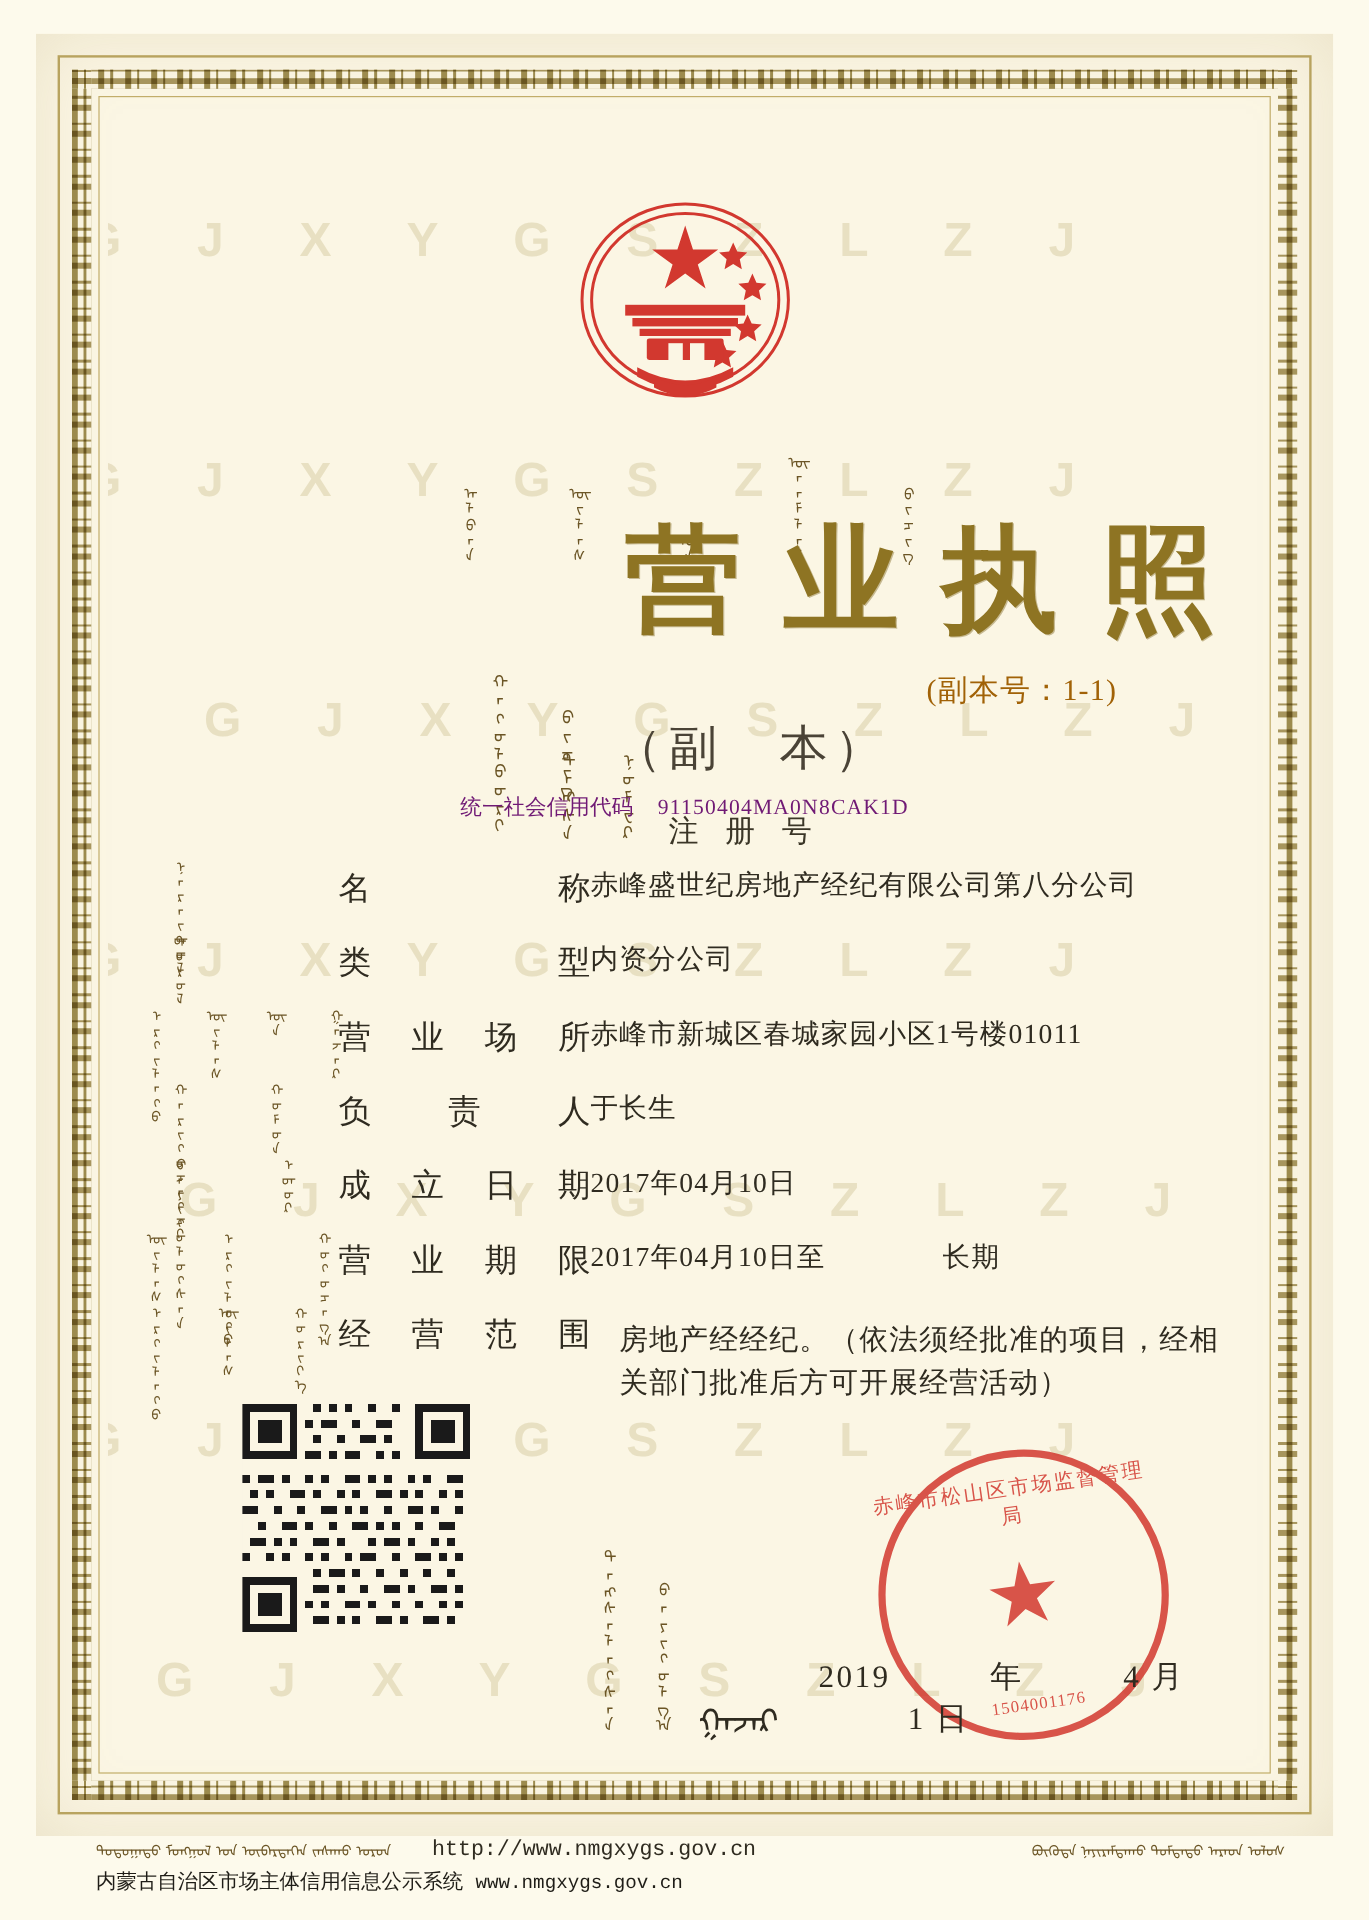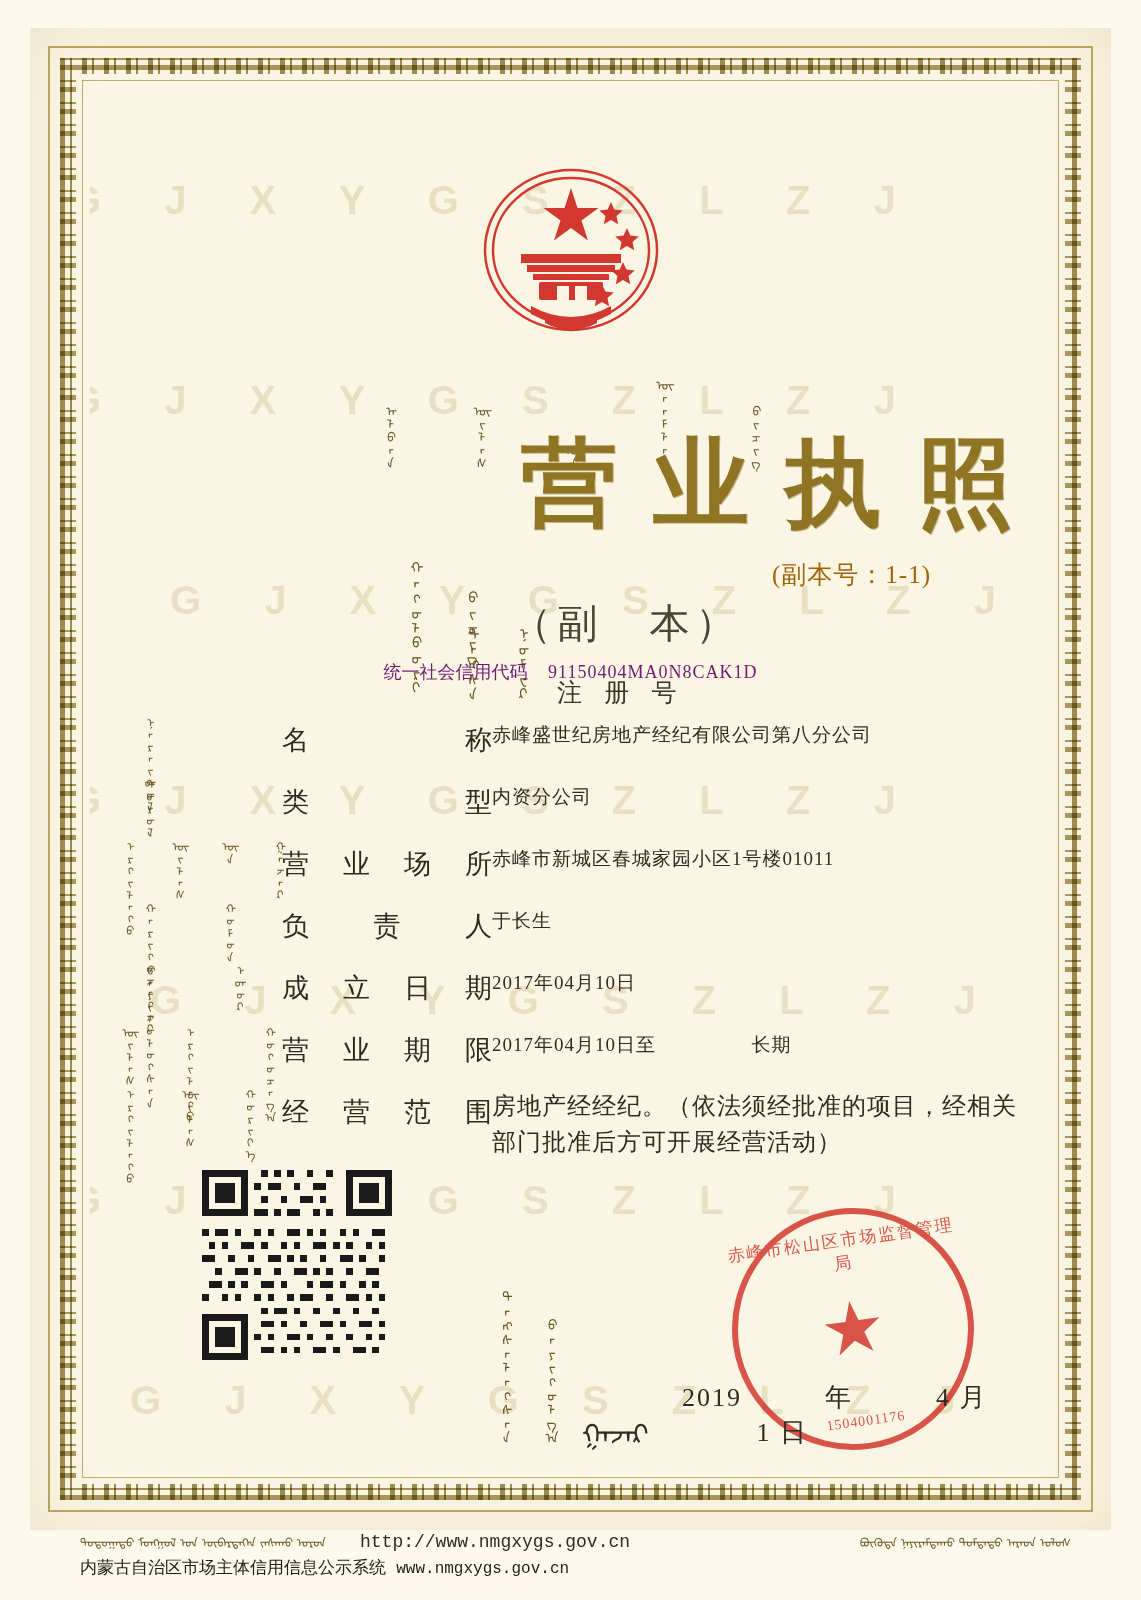--- a/index.html
+++ b/index.html
@@ -220,28 +220,29 @@
     letter-spacing: 0;
     display: flex;
     justify-content: space-between;
   }
   .f-label span { display: inline-block; }
   .f-value {
     position: absolute;
     left: 400px;
     top: 10px;
     right: 10px;
-    font-size: 19px;
+    font-size: 23px;
     color: #2f2b20;
     letter-spacing: 1px;
   }
   .f-value.small {
     font-size: 24px;
     line-height: 36px;
-    top: 4px;
+    top: 15px;
+    margin-left: 24px;
   }
   .f-value .gap { display: inline-block; width: 84px; }
   .scope { height: 92px; }
 
   
   .qr {
     position: absolute;
     left: 110px;
     top: 1080px;
     width: 190px;

